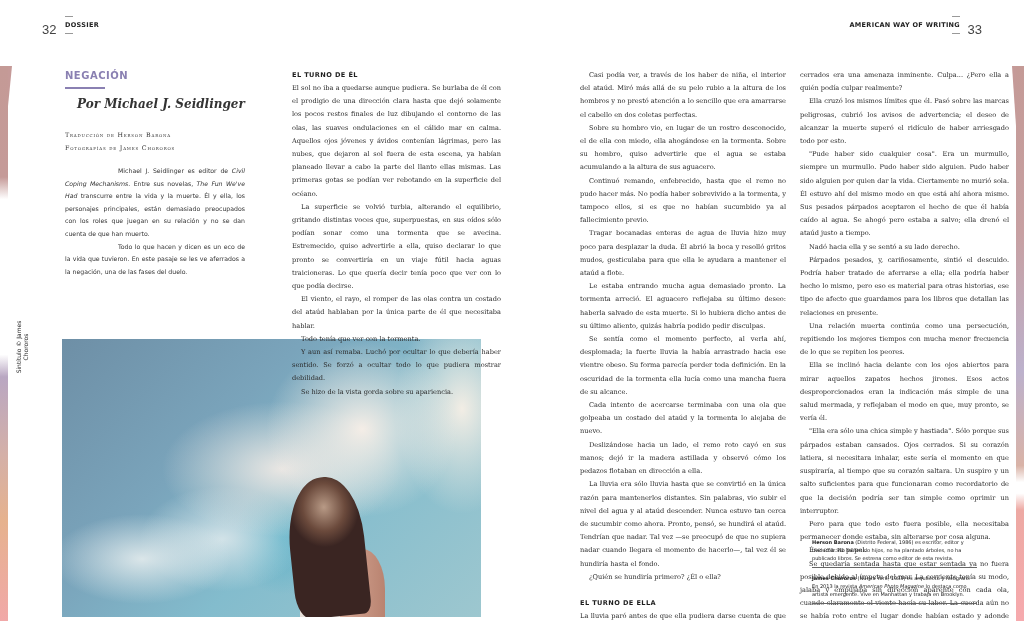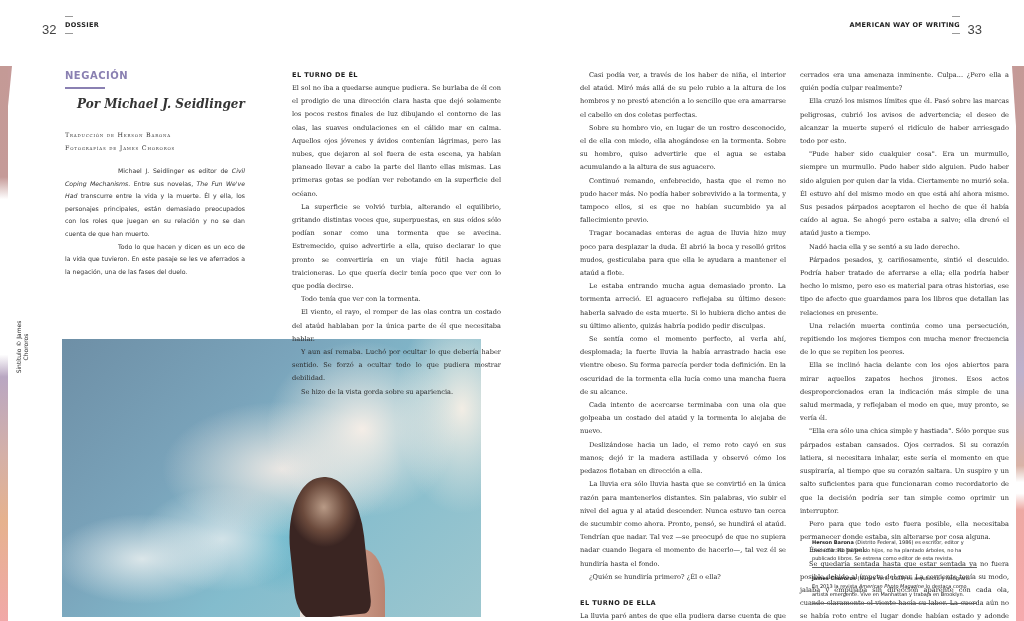--- a/index.html
+++ b/index.html
@@ -132,22 +132,22 @@
 <div class="photo">
   <div class="shirt"></div>
   <div class="shoulder"></div>
   <div class="hair"></div>
 </div>
 
 <div class="col col1">
   <h3>EL TURNO DE ÉL</h3>
   <p class="noindent">El sol no iba a quedarse aunque pudiera. Se burlaba de él con el prodigio de una dirección clara hasta que dejó solamente los pocos restos finales de luz dibujando el contorno de las olas, las suaves ondulaciones en el cálido mar en calma. Aquellos ojos jóvenes y ávidos contenían lágrimas, pero las nubes, que dejaron al sol fuera de esta escena, ya habían planeado llevar a cabo la parte del llanto ellas mismas. Las primeras gotas se podían ver rebotando en la superficie del océano.</p>
   <p>La superficie se volvió turbia, alterando el equilibrio, gritando distintas voces que, superpuestas, en sus oídos sólo podían sonar como una tormenta que se avecina. Estremecido, quiso advertirle a ella, quiso declarar lo que pronto se convertiría en un viaje fútil hacia aguas traicioneras. Lo que quería decir tenía poco que ver con lo que podía decirse.</p>
+  <p>El viento, el rayo, el romper de las olas contra un costado del ataúd hablaban por la única parte de él que necesitaba hablar.</p>
   <p>Todo tenía que ver con la tormenta.</p>
-  <p>El viento, el rayo, el romper de las olas contra un costado del ataúd hablaban por la única parte de él que necesitaba hablar.</p>
   <p>Y aun así remaba. Luchó por ocultar lo que debería haber sentido. Se forzó a ocultar todo lo que pudiera mostrar debilidad.</p>
   <p>Se hizo de la vista gorda sobre su apariencia.</p>
 </div>
 
 <div class="col col2">
   <p>Casi podía ver, a través de los haber de niña, el interior del ataúd. Miró más allá de su pelo rubio a la altura de los hombros y no prestó atención a lo sencillo que era amarrarse el cabello en dos coletas perfectas.</p>
   <p>Sobre su hombro vio, en lugar de un rostro desconocido, el de ella con miedo, ella ahogándose en la tormenta. Sobre su hombro, quiso advertirle que el agua se estaba acumulando a la altura de sus aguacero.</p>
   <p>Continuó remando, enfebrecido, hasta que el remo no pudo hacer más. No podía haber sobrevivido a la tormenta, y tampoco ellos, si es que no habían sucumbido ya al fallecimiento previo.</p>
   <p>Tragar bocanadas enteras de agua de lluvia hizo muy poco para desplazar la duda. Él abrió la boca y resolló gritos mudos, gesticulaba para que ella le ayudara a mantener el ataúd a flote.</p>
   <p>Le estaba entrando mucha agua demasiado pronto. La tormenta arreció. El aguacero reflejaba su último deseo: haberla salvado de esta muerte. Si lo hubiera dicho antes de su último aliento, quizás habría podido pedir disculpas.</p>

